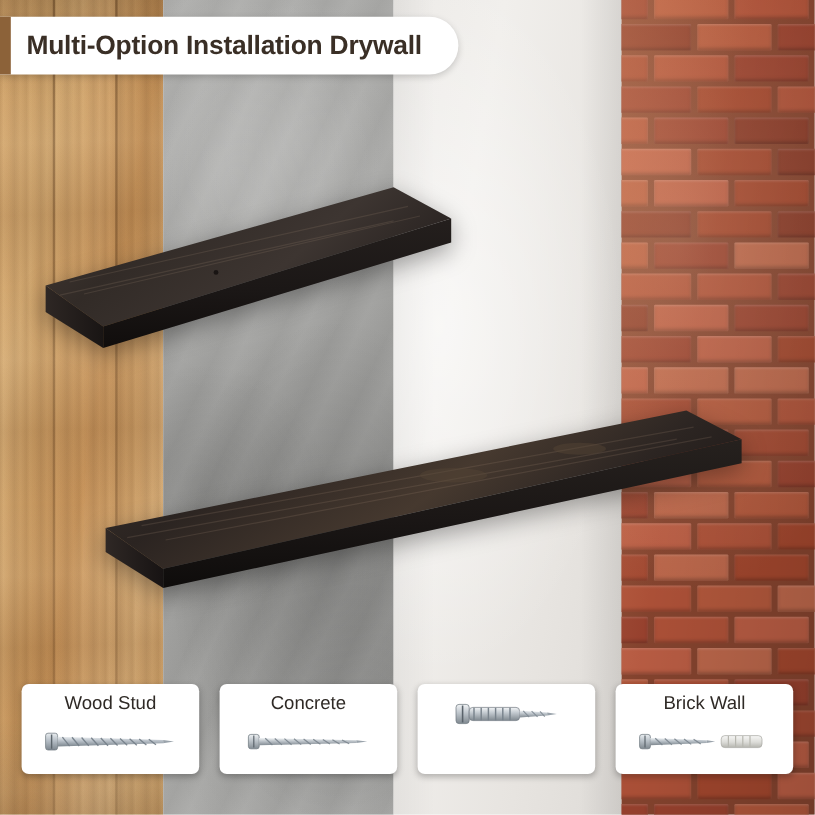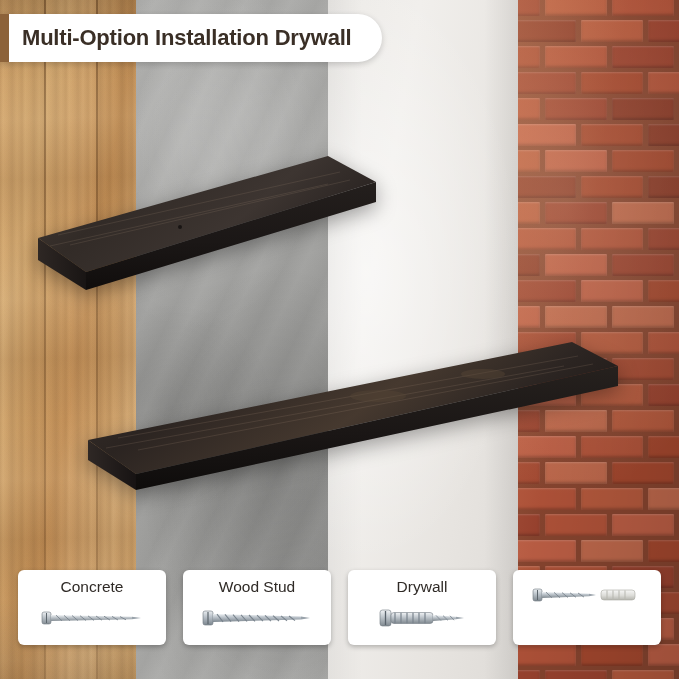--- a/index.html
+++ b/index.html
@@ -418,50 +418,20 @@
         <line x1="28" y1="118" x2="486" y2="36"></line>
       </g>
       <ellipse cx="300" cy="66" rx="28" ry="6" fill="#554436" opacity="0.45"></ellipse>
       <ellipse cx="405" cy="44" rx="22" ry="5" fill="#594837" opacity="0.40"></ellipse>
     </svg>
   </div>
 
   <div class="cards">
 
     <div class="card">
-      <div class="card-label">Concrete</div>
-      <div class="card-img">
-        <svg width="120" height="32" viewBox="0 0 120 32">
-          <defs>
-            <linearGradient id="sg2" x1="0" y1="0" x2="0" y2="1">
-              <stop offset="0%" stop-color="#eef1f3"></stop>
-              <stop offset="45%" stop-color="#bcc3c9"></stop>
-              <stop offset="100%" stop-color="#848d94"></stop>
-            </linearGradient>
-          </defs>
-          <rect x="10" y="10" width="9" height="12" rx="2" fill="url(#sg2)" stroke="#6d767e" stroke-width="0.6"></rect>
-          <line x1="14.5" y1="11" x2="14.5" y2="21" stroke="#5c656c" stroke-width="1"></line>
-          <path d="M19,13 L100,14.8 L100,17.2 L19,19 Z" fill="url(#sg2)"></path>
-          <g stroke="#7b858e" stroke-width="1" opacity="0.9">
-            <path d="M24,13.2 L30,18.8"></path>
-              <path d="M32,13.4 L38,18.7"></path>
-            <path d="M40,13.5 L46,18.6"></path>
-              <path d="M48,13.7 L54,18.5"></path>
-            <path d="M56,13.9 L62,18.4"></path>
-              <path d="M64,14 L70,18.2"></path>
-            <path d="M72,14.2 L78,18.1"></path>
-              <path d="M80,14.4 L86,18"></path>
-            <path d="M88,14.6 L94,17.8"></path>
-          </g>
-          <path d="M100,14.8 L109,16 L100,17.2 Z" fill="#9aa3ab"></path>
-        </svg>
-      </div>
-    </div>
-
-    <div class="card">
       <div class="card-label">Wood Stud</div>
       <div class="card-img">
         <svg width="120" height="32" viewBox="0 0 120 32">
           <defs>
             <linearGradient id="sg1" x1="0" y1="0" x2="0" y2="1">
               <stop offset="0%" stop-color="#e9edf0"></stop>
               <stop offset="45%" stop-color="#b6bec6"></stop>
               <stop offset="100%" stop-color="#7d878f"></stop>
             </linearGradient>
           </defs>
@@ -479,21 +449,50 @@
               <path d="M76,13.6 L82,19"></path>
             <path d="M84,13.8 L90,18.8"></path>
               <path d="M92,14 L98,18.6"></path>
           </g>
           <path d="M104,14.6 L113,16 L104,17.4 Z" fill="#9aa3ab"></path>
         </svg>
       </div>
     </div>
 
     <div class="card">
-      <div class="card-label">Drywall</div>
+      <div class="card-label">Concrete</div>
+      <div class="card-img">
+        <svg width="120" height="32" viewBox="0 0 120 32">
+          <defs>
+            <linearGradient id="sg2" x1="0" y1="0" x2="0" y2="1">
+              <stop offset="0%" stop-color="#eef1f3"></stop>
+              <stop offset="45%" stop-color="#bcc3c9"></stop>
+              <stop offset="100%" stop-color="#848d94"></stop>
+            </linearGradient>
+          </defs>
+          <rect x="10" y="10" width="9" height="12" rx="2" fill="url(#sg2)" stroke="#6d767e" stroke-width="0.6"></rect>
+          <line x1="14.5" y1="11" x2="14.5" y2="21" stroke="#5c656c" stroke-width="1"></line>
+          <path d="M19,13 L100,14.8 L100,17.2 L19,19 Z" fill="url(#sg2)"></path>
+          <g stroke="#7b858e" stroke-width="1" opacity="0.9">
+            <path d="M24,13.2 L30,18.8"></path>
+              <path d="M32,13.4 L38,18.7"></path>
+            <path d="M40,13.5 L46,18.6"></path>
+              <path d="M48,13.7 L54,18.5"></path>
+            <path d="M56,13.9 L62,18.4"></path>
+              <path d="M64,14 L70,18.2"></path>
+            <path d="M72,14.2 L78,18.1"></path>
+              <path d="M80,14.4 L86,18"></path>
+            <path d="M88,14.6 L94,17.8"></path>
+          </g>
+          <path d="M100,14.8 L109,16 L100,17.2 Z" fill="#9aa3ab"></path>
+        </svg>
+      </div>
+    </div>
+
+    <div class="card">
       <div class="card-img">
         <svg width="120" height="32" viewBox="0 0 120 32">
           <defs>
             <linearGradient id="sg3" x1="0" y1="0" x2="0" y2="1">
               <stop offset="0%" stop-color="#f2f4f6"></stop>
               <stop offset="40%" stop-color="#c3cad0"></stop>
               <stop offset="100%" stop-color="#7f888f"></stop>
             </linearGradient>
           </defs>
           <rect x="18" y="8" width="11" height="16" rx="2.5" fill="url(#sg3)" stroke="#6d767e" stroke-width="0.6"></rect>
@@ -512,20 +511,21 @@
             <path d="M74,13.4 L79,18.6"></path>
               <path d="M81,13.6 L86,18.4"></path>
             <path d="M88,13.8 L92,18.2"></path>
           </g>
           <path d="M94,14.8 L102,16 L94,17.2 Z" fill="#9aa3ab"></path>
         </svg>
       </div>
     </div>
 
     <div class="card">
+      <div class="card-label">Brick Wall</div>
       <div class="card-img">
         <svg width="120" height="32" viewBox="0 0 120 32">
           <defs>
             <linearGradient id="sg4" x1="0" y1="0" x2="0" y2="1">
               <stop offset="0%" stop-color="#eaeef1"></stop>
               <stop offset="45%" stop-color="#b8c0c7"></stop>
               <stop offset="100%" stop-color="#7f888f"></stop>
             </linearGradient>
             <linearGradient id="plug4" x1="0" y1="0" x2="0" y2="1">
               <stop offset="0%" stop-color="#f7f7f6"></stop>

